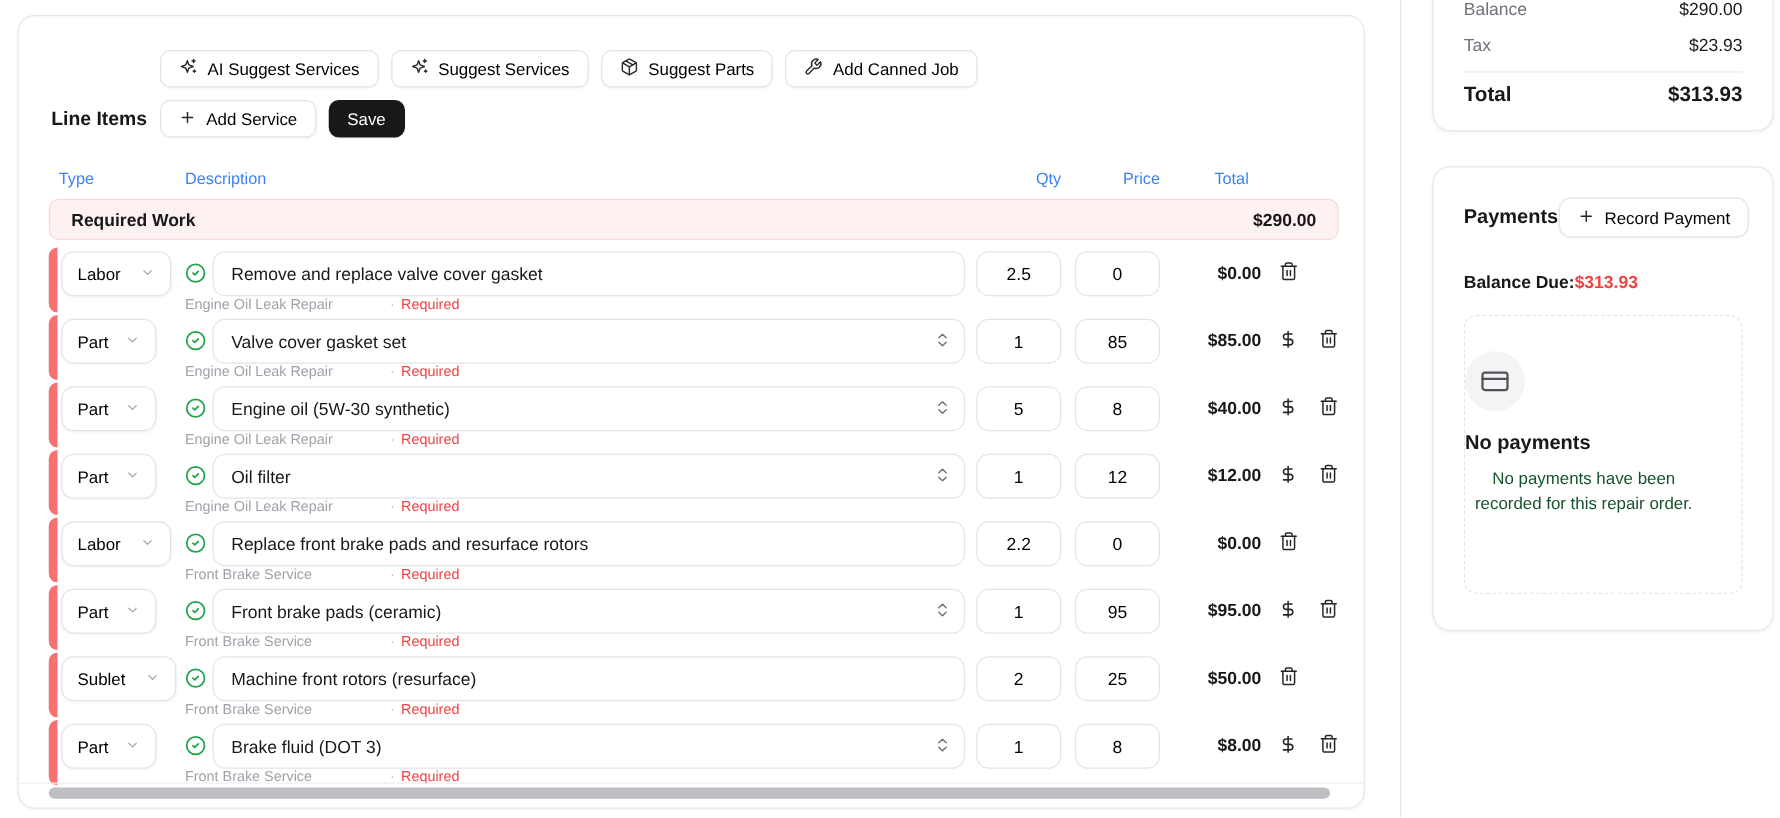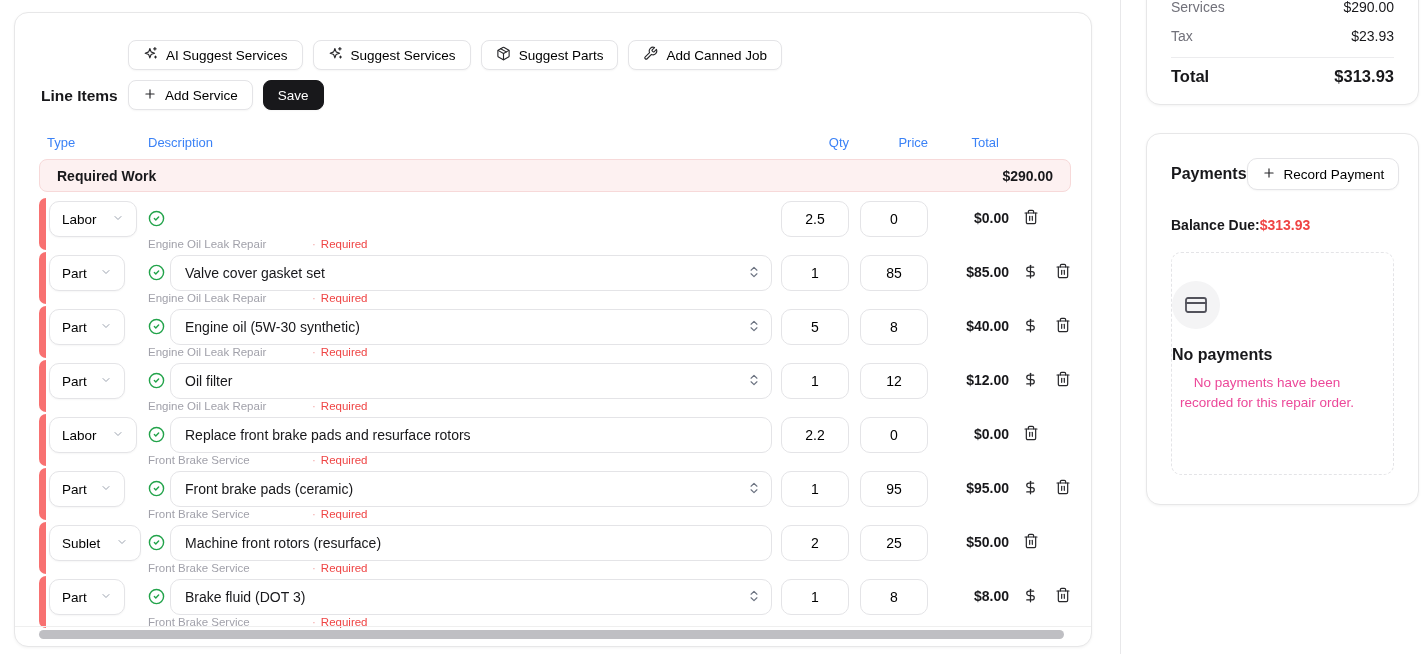--- a/index.html
+++ b/index.html
@@ -74,21 +74,21 @@
   #record-btn { height:32px; border-radius:10px; }
   #balance-row { display:flex; align-items:center; margin-top:27px;
     font-size:14px; font-weight:600; }
   #balance-amount { color:#ef4444; }
   #empty-box { margin-top:19px; height:223px; border:1.5px dashed #e4e4e7; border-radius:10px;
     display:flex; flex-direction:column; padding-top:28px; }
   #empty-icon-circle { width:48px; height:48px; border-radius:50%; background:#f4f4f5;
     display:flex; align-items:center; justify-content:center; }
   #empty-title { font-size:16px; font-weight:700; margin-top:17px; }
   #empty-text { margin-top:9px; width:190px; text-align:center; font-size:13.5px;
-    color:#ec4899; line-height:1.45; }
+    color:#14532d; line-height:1.45; }
 </style>
 </head>
 <body>
 
 <div id="main-card" class="card">
   <div id="page-title">Line Items</div>
 
   <div id="toolbar-row-1" class="toolbar-row">
       <button class="btn">
         <span class="ic"><svg width="15" height="15" viewBox="0 0 24 24" fill="none" stroke="#27272a" stroke-width="1.8" stroke-linecap="round" stroke-linejoin="round">
@@ -156,20 +156,24 @@
     <button class="type-select" style="width: 88px; justify-content: space-between;">
       <span class="type-label">Labor</span>
       <span class="chev"><svg width="12" height="12" viewBox="0 0 24 24" fill="none" stroke="#9ca3af" stroke-width="2" stroke-linecap="round" stroke-linejoin="round">
               <path d="m6 9 6 6 6-6"></path>
             </svg></span>
     </button>
     <span class="check"><svg width="17" height="17" viewBox="0 0 24 24" fill="none" stroke="#22a34a" stroke-width="2" stroke-linecap="round" stroke-linejoin="round">
             <circle cx="12" cy="12" r="10"></circle>
             <path d="m9 12 2 2 4-4"></path>
           </svg></span>
+    <div class="desc-wrap">
+      <input class="desc-input" type="text" value="Remove and replace valve cover gasket" style="">
+      
+    </div>
     <input class="num-input qty" type="text" value="2.5" style="">
     <input class="num-input price" type="text" value="0" style="">
     <div class="total-cell">$0.00</div>
     <div class="row-actions">
 
       <button class="icon-btn del-btn">
             <svg width="16" height="16" viewBox="0 0 24 24" fill="none" stroke="#27272a" stroke-width="1.8" stroke-linecap="round" stroke-linejoin="round">
               <path d="M3 6h18"></path>
               <path d="M19 6v14a2 2 0 0 1-2 2H7a2 2 0 0 1-2-2V6"></path>
               <path d="M8 6V4a2 2 0 0 1 2-2h4a2 2 0 0 1 2 2v2"></path>
@@ -478,21 +482,21 @@
     </div>
 
   <div id="table-divider"></div>
   <div id="h-scrollbar"></div>
 </div>
 
 <div id="v-divider"></div>
 
 <div id="totals-card" class="card">
   <div class="t-row">
-    <span class="t-label">Services</span>
+    <span class="t-label">Balance</span>
     <span>$290.00</span>
   </div>
   <div class="t-row">
     <span class="t-label">Tax</span>
     <span>$23.93</span>
   </div>
   <hr>
   <div class="t-row grand">
     <span class="t-label">Total</span>
     <span>$313.93</span>

